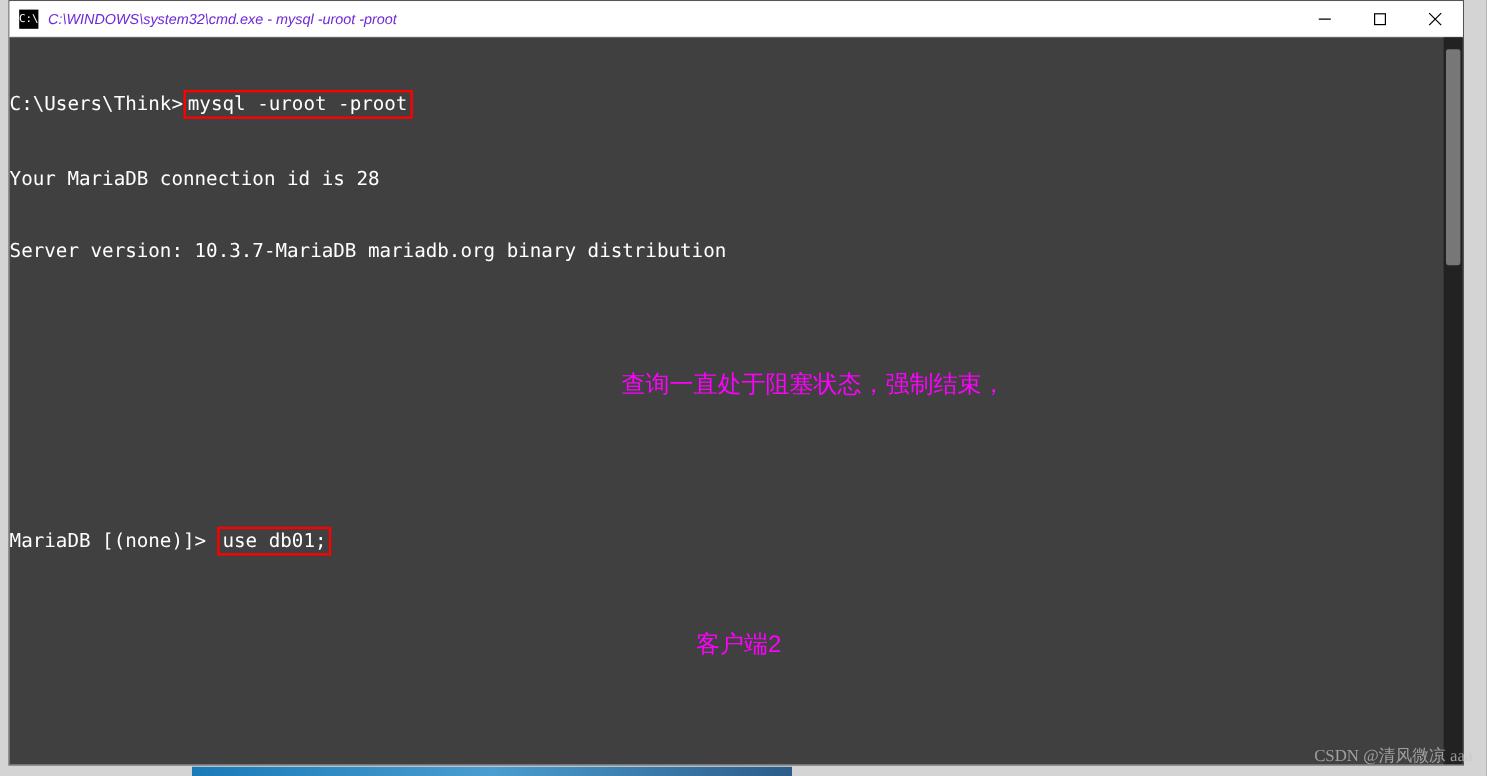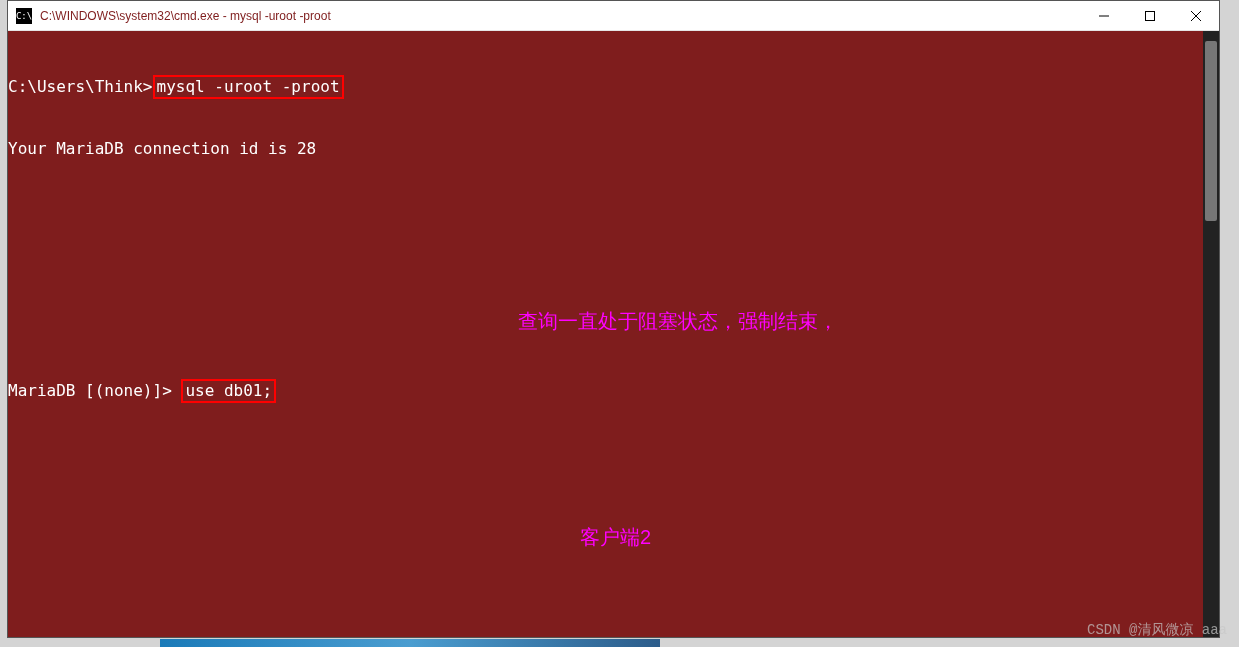--- a/index.html
+++ b/index.html
@@ -38,39 +38,40 @@
       align-items: center;
       justify-content: center;
       color: #fff;
       font-size: 9px;
       font-family: monospace;
     }
     .titlebar-text {
       flex: 1;
       font-size: 12px;
       font-family: "Segoe UI", sans-serif;
-      color: #7f1d1d;
+      color: #6d28d9;
+      font-style: italic;
     }
     .win-controls {
       display: flex;
       height: 100%;
     }
     .win-btn {
       width: 46px;
       height: 100%;
       display: flex;
       align-items: center;
       justify-content: center;
       font-size: 11px;
       color: #000;
     }
     .win-btn svg { width: 12px; height: 12px; }
     .terminal {
       flex: 1;
-      background: #7f1d1d;
+      background: #404040;
       color: #ffffff;
       font-family: "NSimSun", "SimSun", "Consolas", monospace;
       font-size: 16px;
       line-height: 20px;
       padding: 4px 0 0 0;
       position: relative;
       overflow: hidden;
       white-space: pre;
     }
     .scrollbar {
@@ -105,21 +106,21 @@
       white-space: nowrap;
       text-align: left;
     }
     .anno1 { left: 510px; top: 280px; }
     .anno2 { left: 572px; top: 496px; }
     .watermark {
       position: absolute;
       right: 12px;
       bottom: 8px;
       color: rgba(200,200,200,0.7);
-      font-family: Liberation Mono, monospace;
+      font-family: Liberation Serif, serif;
       font-size: 14px;
     }
     .taskbar-hint {
       position: absolute;
       bottom: 0;
       left: 160px;
       width: 500px;
       height: 8px;
       background: linear-gradient(to right, #1a7ab8 0%, #4a9dd0 50%, #2c5c8a 100%);
     }
@@ -147,20 +148,21 @@
             <line x1="1" y1="1" x2="11" y2="11" stroke="#000" stroke-width="1"></line>
             <line x1="11" y1="1" x2="1" y2="11" stroke="#000" stroke-width="1"></line>
           </svg>
       </div>
     </div>
   </div>
 
   <div class="terminal">
     <div class="line"><span>C:\Users\Think&gt;</span><span class="red-box">mysql -uroot -proot</span></div>
     <div class="line">Your MariaDB connection id is 28</div>
+    <div class="line">Server version: 10.3.7-MariaDB mariadb.org binary distribution</div>
     <div class="line"></div>
     <div class="line"></div>
     <div class="line"></div>
     <div class="line"><span>MariaDB [(none)]&gt; </span><span class="red-box">use db01;</span></div>
     
     
     
     
     
     

